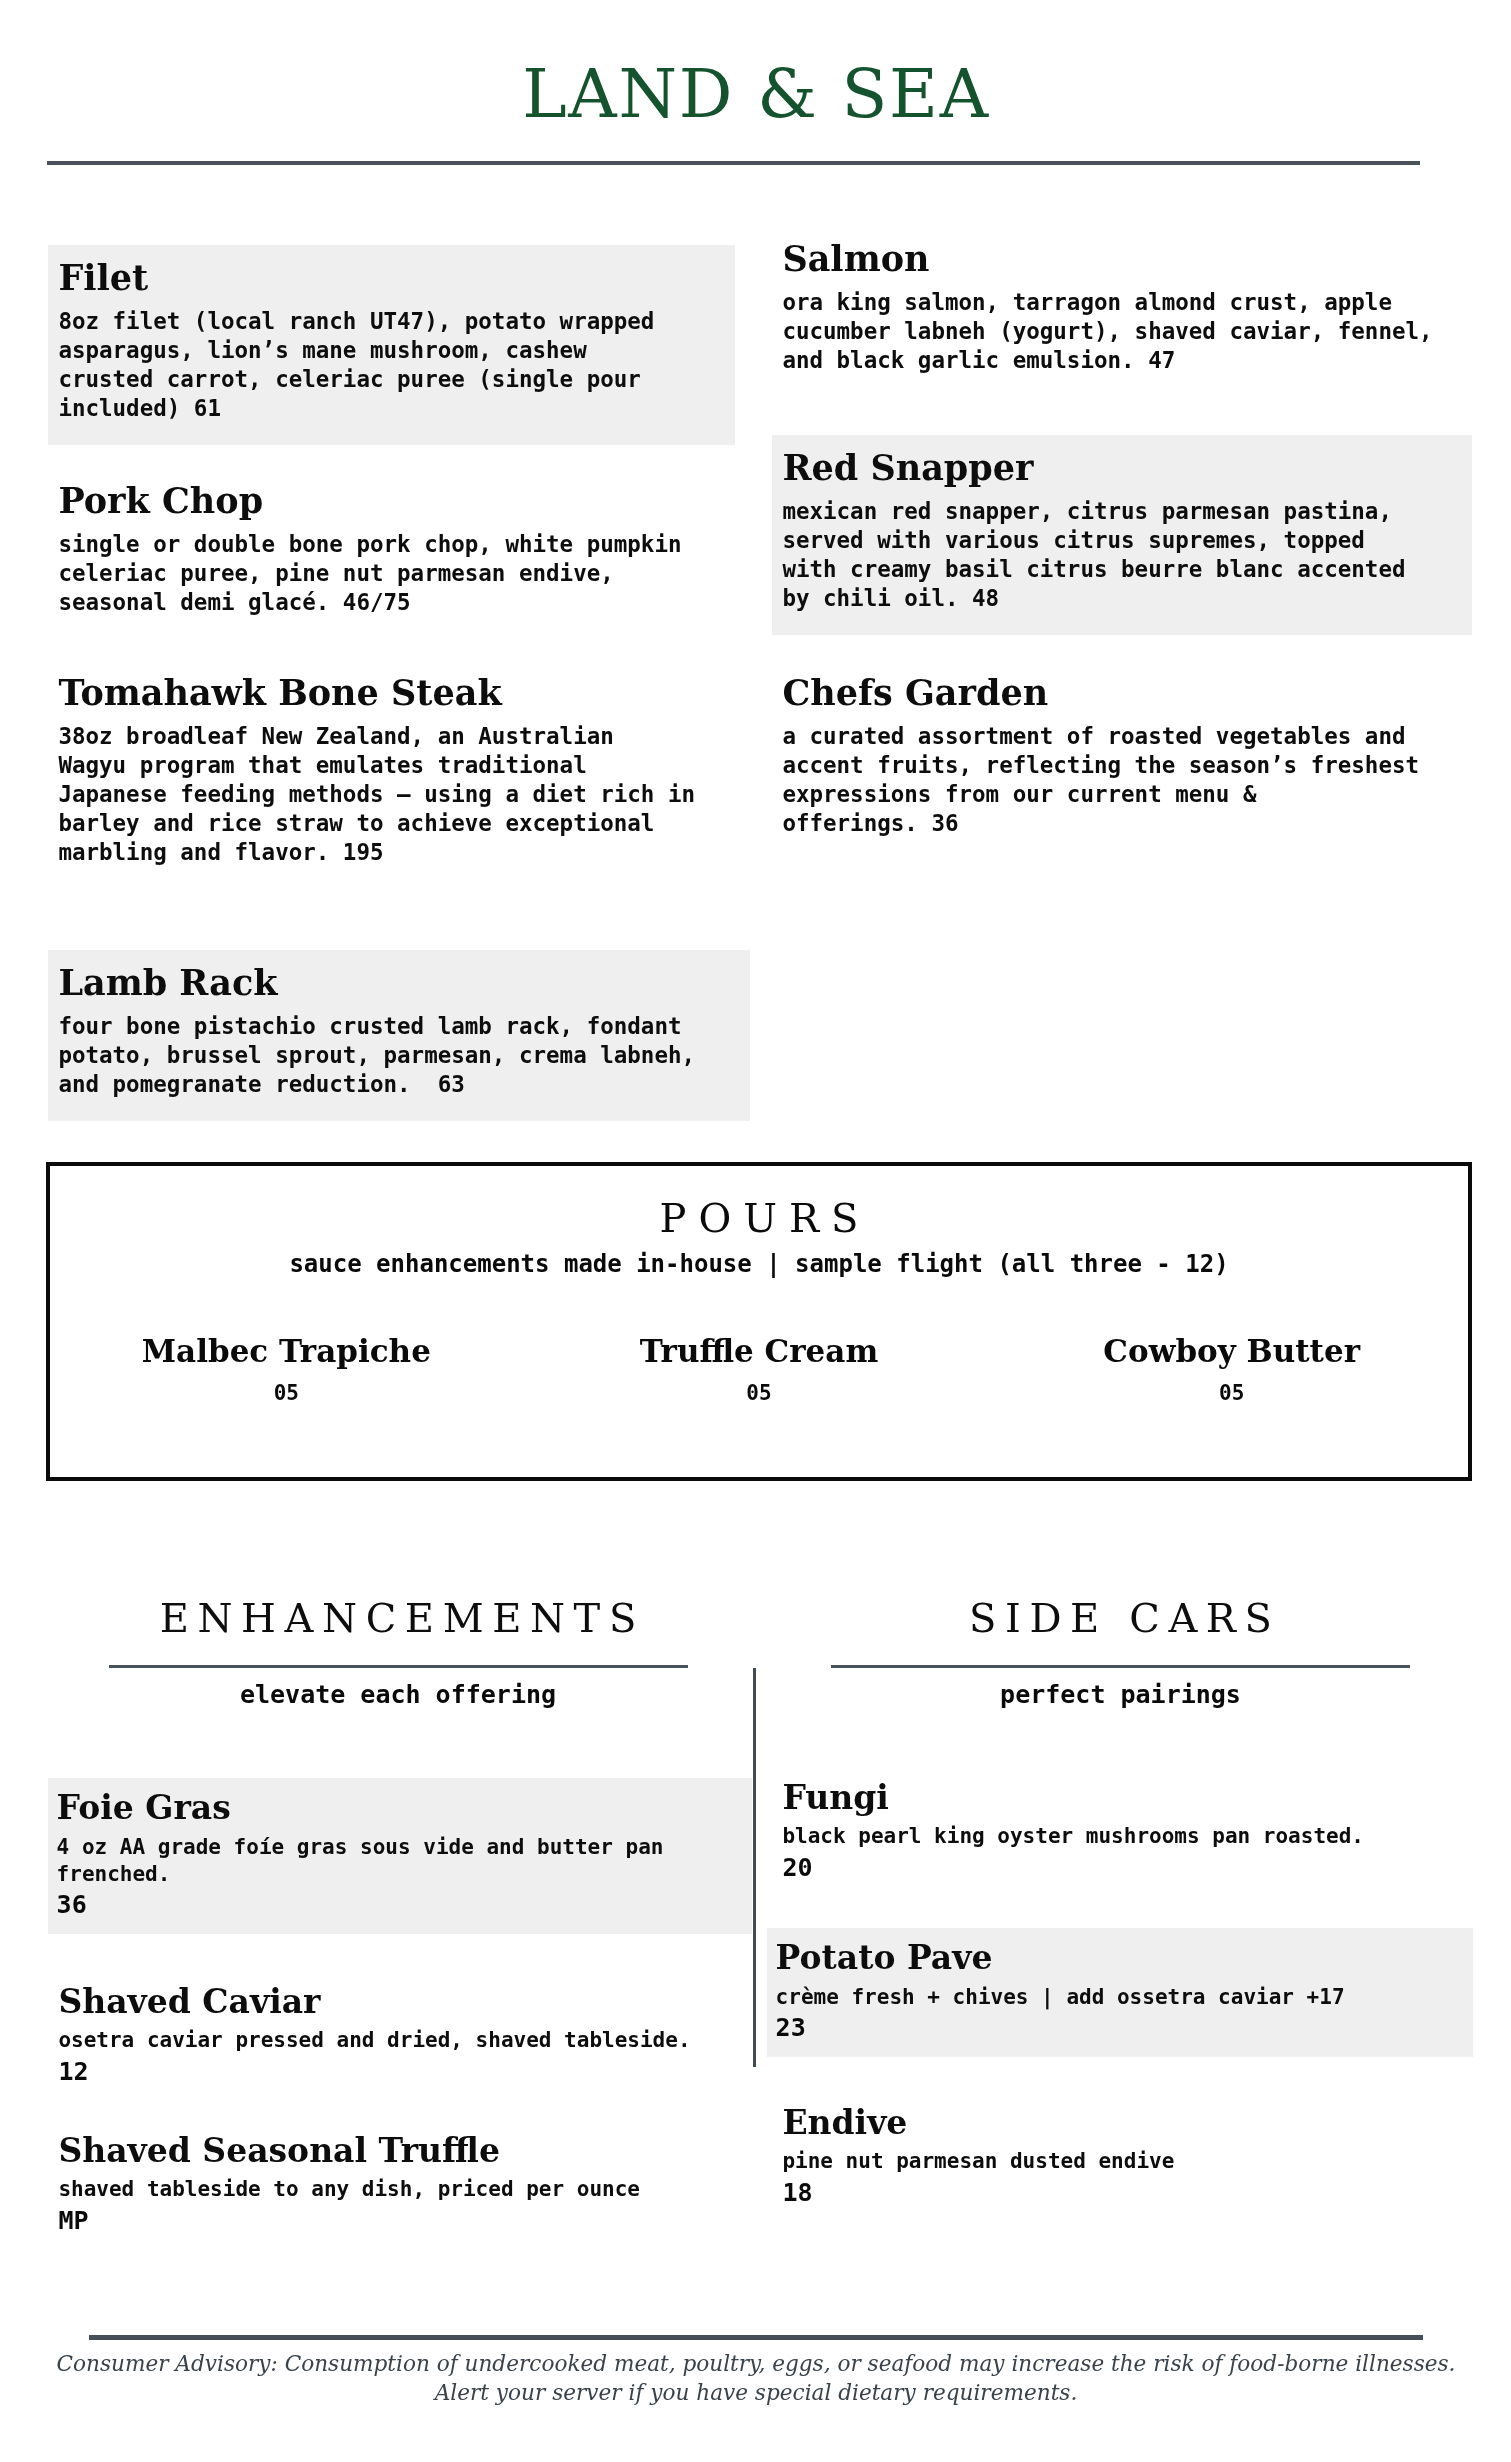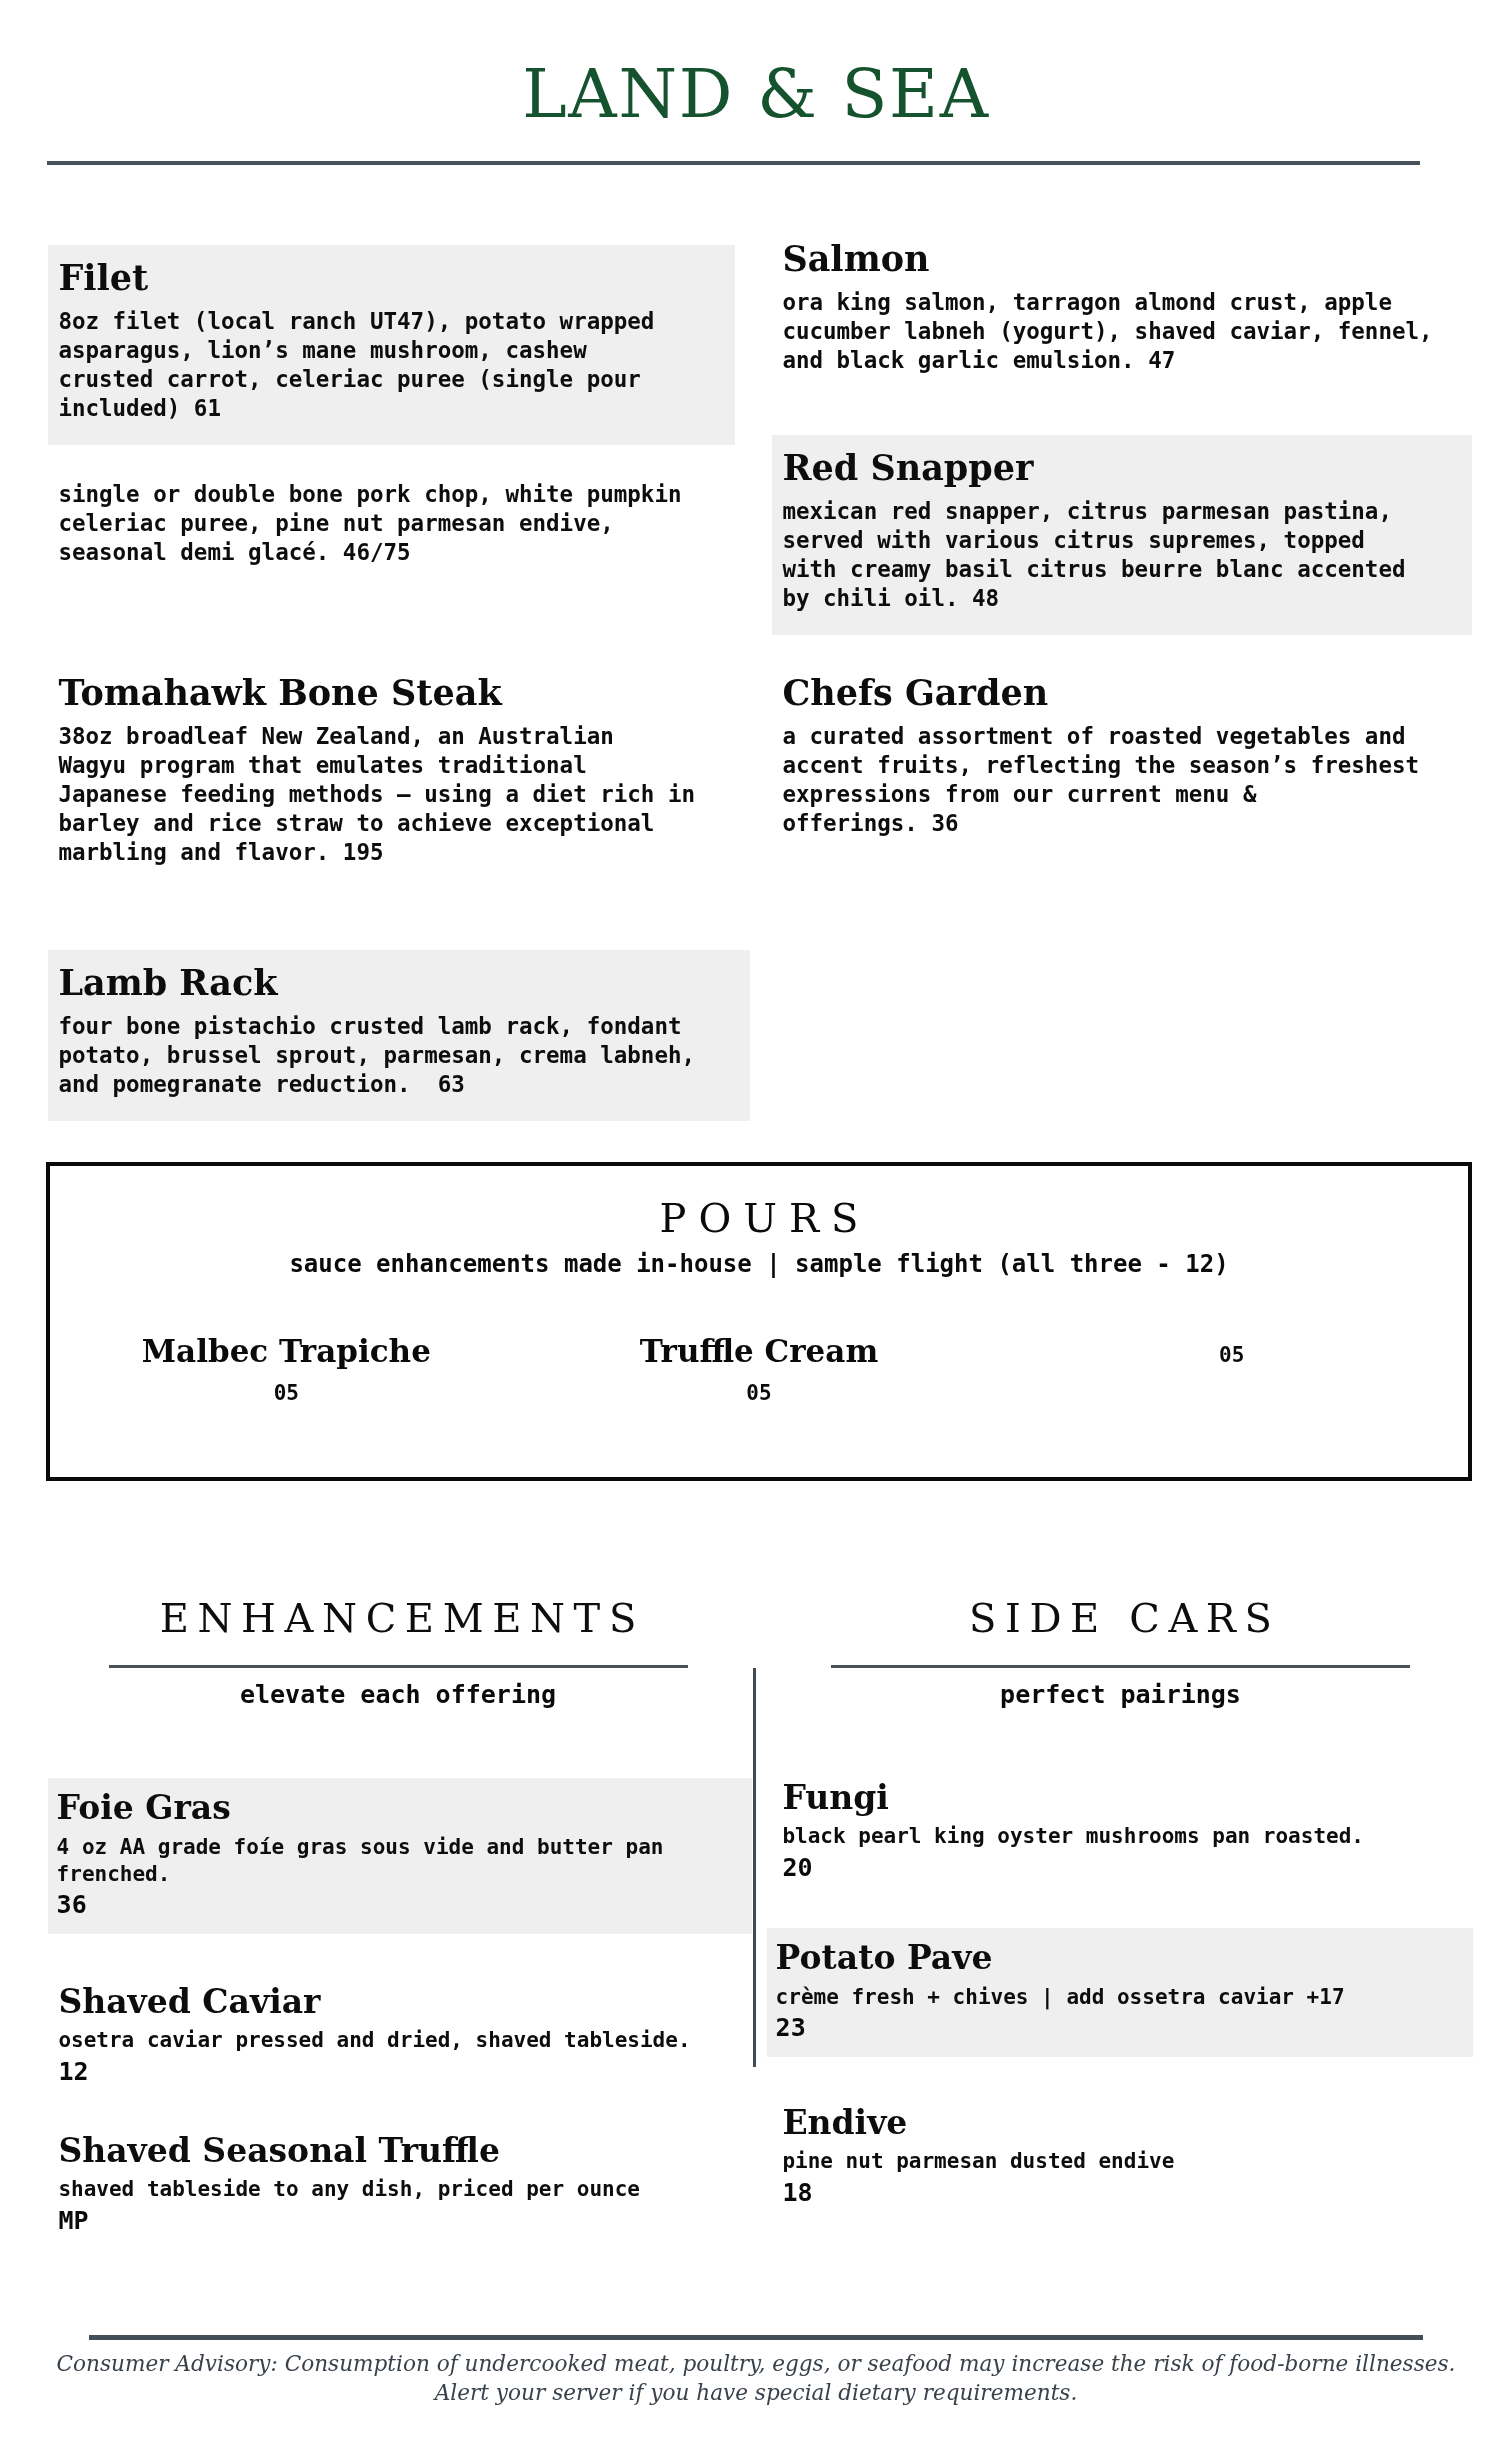--- a/index.html
+++ b/index.html
@@ -117,20 +117,21 @@
 
   <section id="filet" class="menu-block hl">
     <h3 class="item-heading">Filet</h3>
     <p class="item-desc">8oz filet (local ranch UT47), potato wrapped
 asparagus, lion’s mane mushroom, cashew
 crusted carrot, celeriac puree (single pour
 included) 61</p>
   </section>
 
   <section id="pork" class="menu-block">
+    <h3 class="item-heading">Pork Chop</h3>
     <p class="item-desc">single or double bone pork chop, white pumpkin
 celeriac puree, pine nut parmesan endive,
 seasonal demi glacé. 46/75</p>
   </section>
 
   <section id="tomahawk" class="menu-block">
     <h3 class="item-heading">Tomahawk Bone Steak</h3>
     <p class="item-desc">38oz broadleaf New Zealand, an Australian
 Wagyu program that emulates traditional
 Japanese feeding methods – using a diet rich in
@@ -174,20 +175,21 @@
     <div id="pours-row">
       <div class="pour-col">
         <div class="pour-name serif">Malbec Trapiche</div>
         <div class="pour-price mono">05</div>
       </div>
       <div class="pour-col">
         <div class="pour-name serif">Truffle Cream</div>
         <div class="pour-price mono">05</div>
       </div>
       <div class="pour-col">
+        <div class="pour-name serif">Cowboy Butter</div>
         <div class="pour-price mono">05</div>
       </div>
     </div>
   </section>
 
   <header id="enh-header" class="section-header">
     <h2 class="section-title serif">ENHANCEMENTS</h2>
     <div class="section-rule"></div>
     <p class="section-tagline mono">elevate each offering</p>
   </header>

